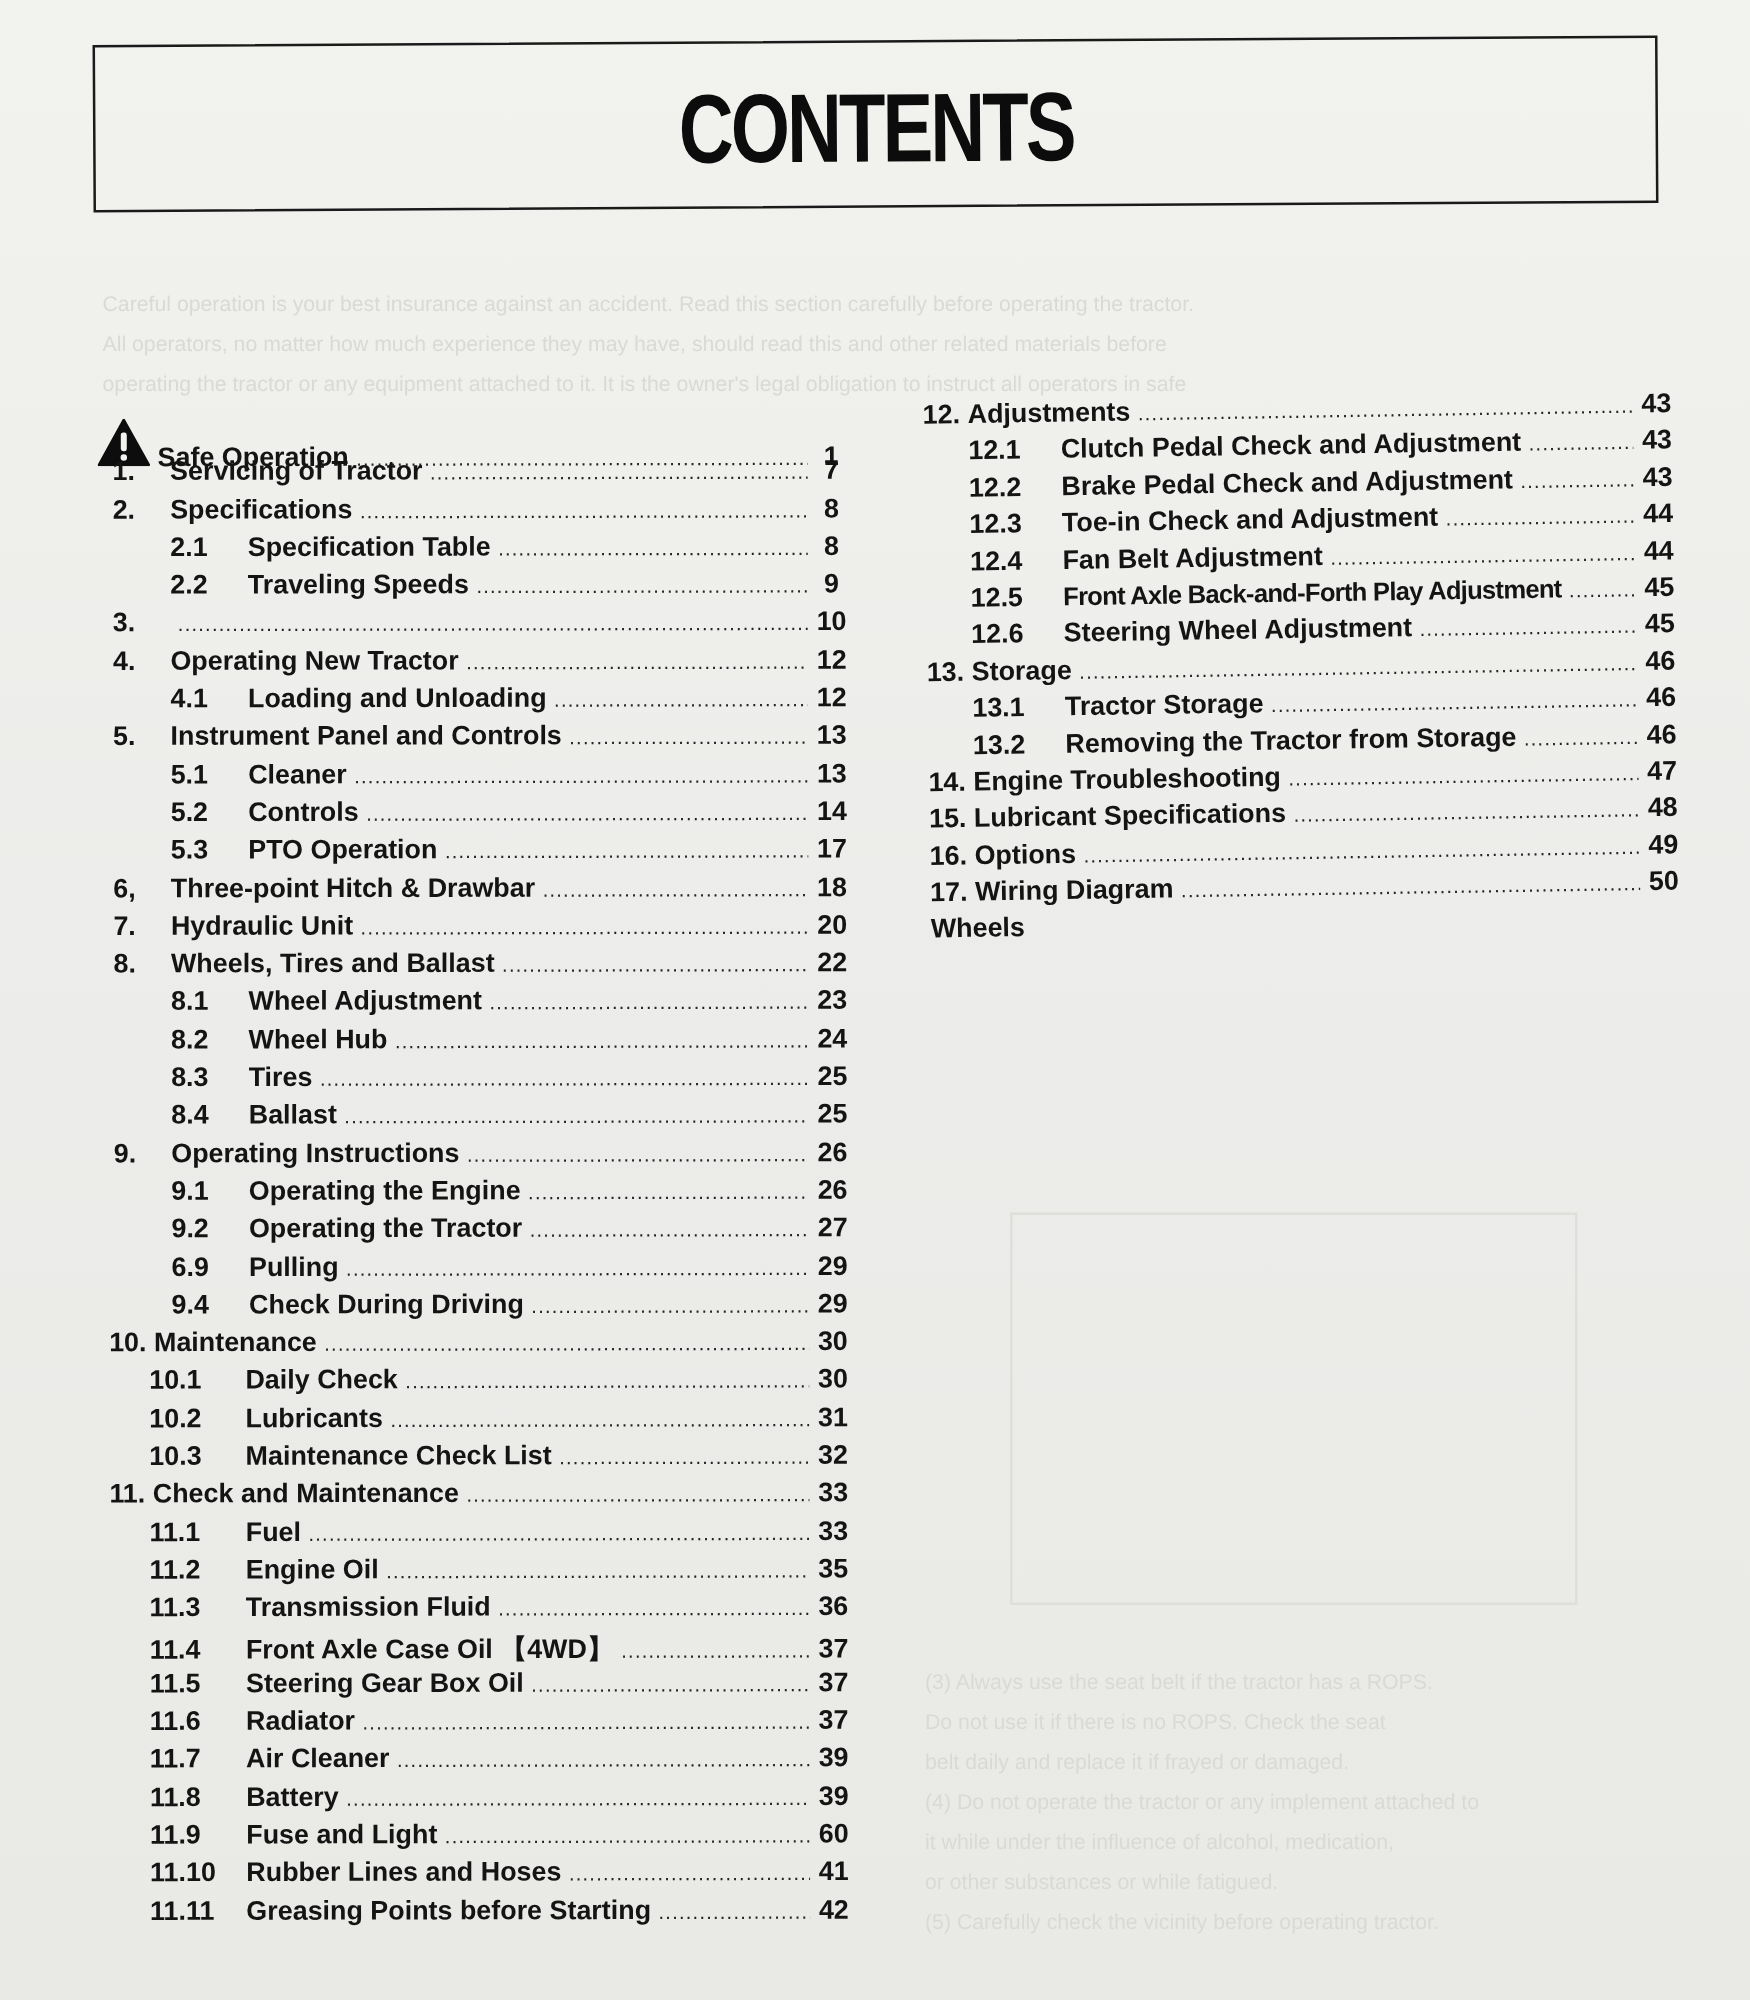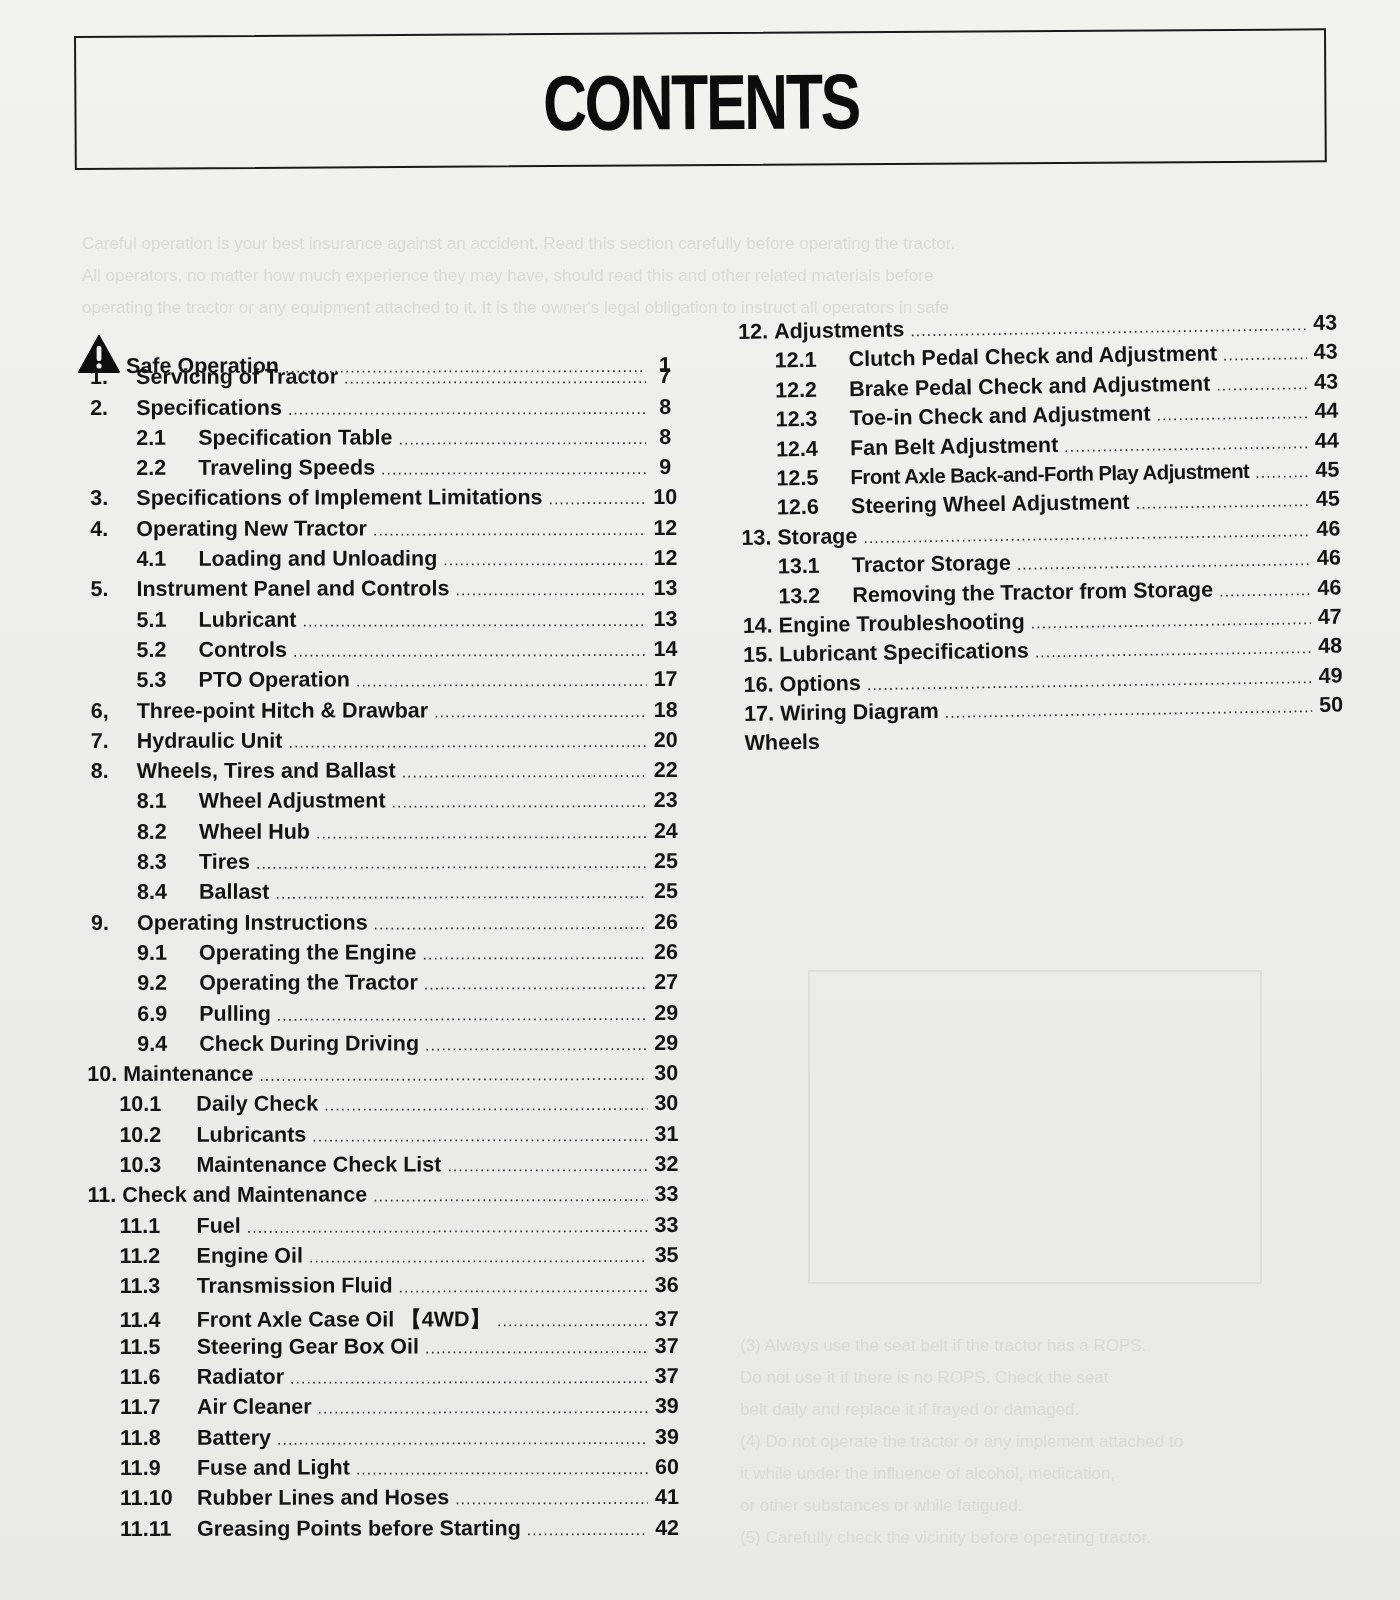--- a/index.html
+++ b/index.html
@@ -113,21 +113,20 @@
         <span class="page-no">8</span>
       </div>
     <div class="row lvl2">
         <span class="num">2.2</span>
         <span class="label">Traveling Speeds</span>
         <span class="leader"></span>
         <span class="page-no">9</span>
       </div>
     <div class="row lvl1">
         <span class="num">3.</span>
-        <span class="label">Specifications of Implement Limitations</span>
         <span class="leader"></span>
         <span class="page-no">10</span>
       </div>
     <div class="row lvl1">
         <span class="num">4.</span>
         <span class="label">Operating New Tractor</span>
         <span class="leader"></span>
         <span class="page-no">12</span>
       </div>
     <div class="row lvl2">
@@ -137,21 +136,21 @@
         <span class="page-no">12</span>
       </div>
     <div class="row lvl1">
         <span class="num">5.</span>
         <span class="label">Instrument Panel and Controls</span>
         <span class="leader"></span>
         <span class="page-no">13</span>
       </div>
     <div class="row lvl2">
         <span class="num">5.1</span>
-        <span class="label">Lubricant</span>
+        <span class="label">Cleaner</span>
         <span class="leader"></span>
         <span class="page-no">13</span>
       </div>
     <div class="row lvl2">
         <span class="num">5.2</span>
         <span class="label">Controls</span>
         <span class="leader"></span>
         <span class="page-no">14</span>
       </div>
     <div class="row lvl2">

